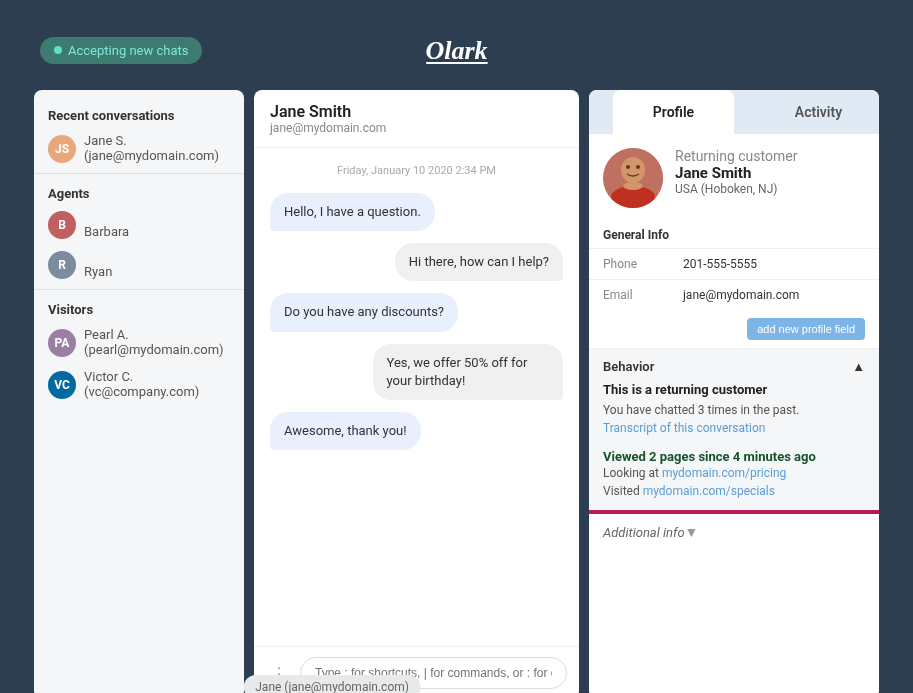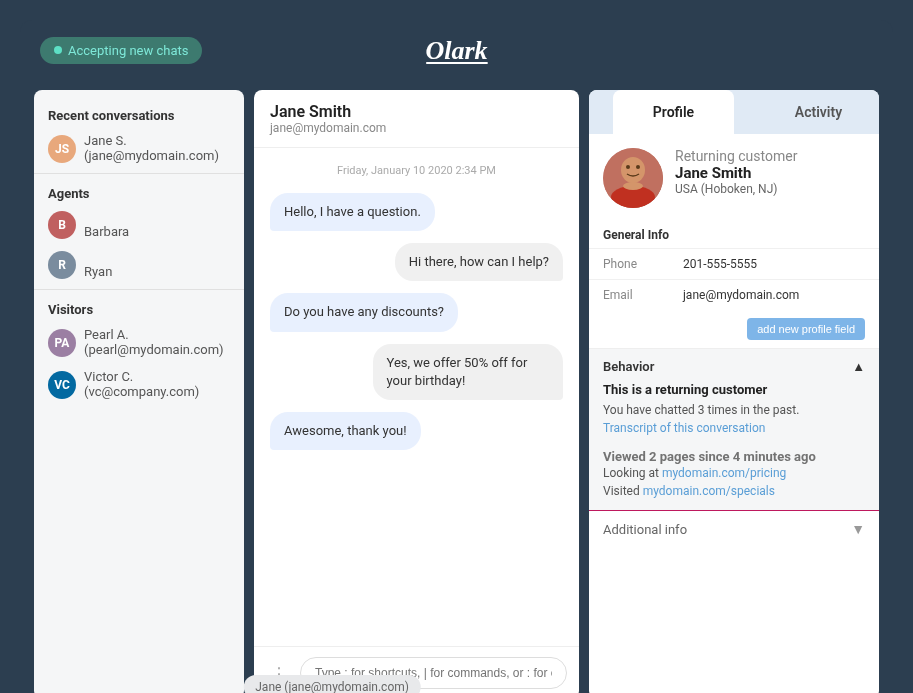--- a/index.html
+++ b/index.html
@@ -320,30 +320,31 @@
       color: #555;
       line-height: 1.5;
     }
     .behavior-link {
       color: #5a9ed6;
       text-decoration: none;
     }
     .behavior-viewed {
       font-weight: 700;
       font-size: 13px;
-      color: #737373;
+      color: #14532d;
       margin-top: 12px;
     }
     .additional-info-section {
       background: white;
-      border-top: 1px solid #be185d;
+      border-top: 4px solid #be185d;
       padding: 10px 14px;
       display: flex;
-      justify-content: space-between;
-      align-items: center;
+      justify-content: flex-start;
+      align-items: center;
+      font-style: italic;
     }
     .additional-info-label {
       font-size: 13px;
       color: #666;
     }
     .chevron-icon {
       color: #999;
       font-size: 14px;
     }
     

